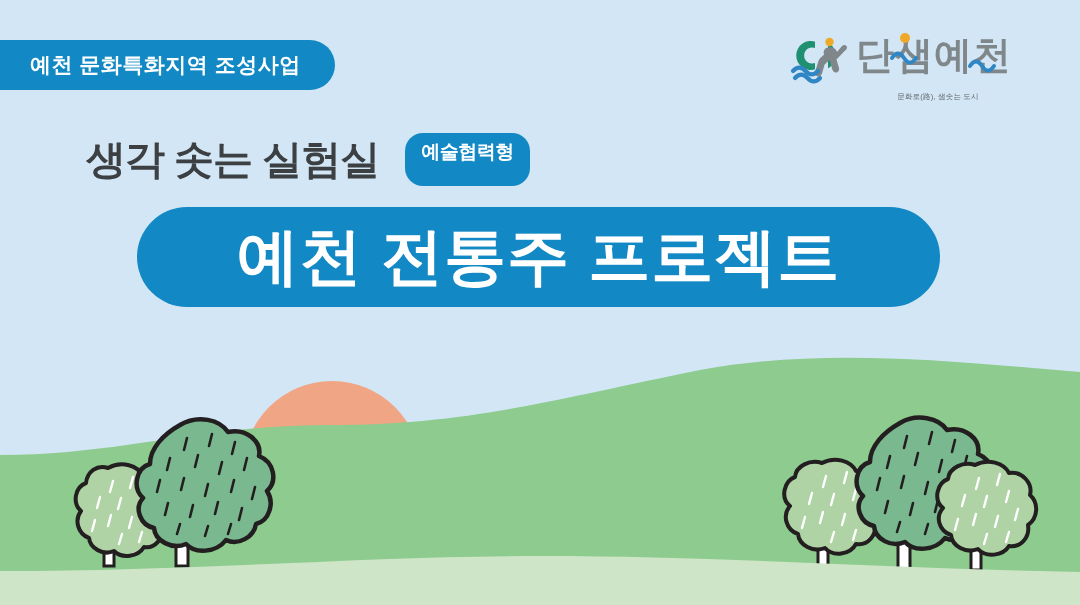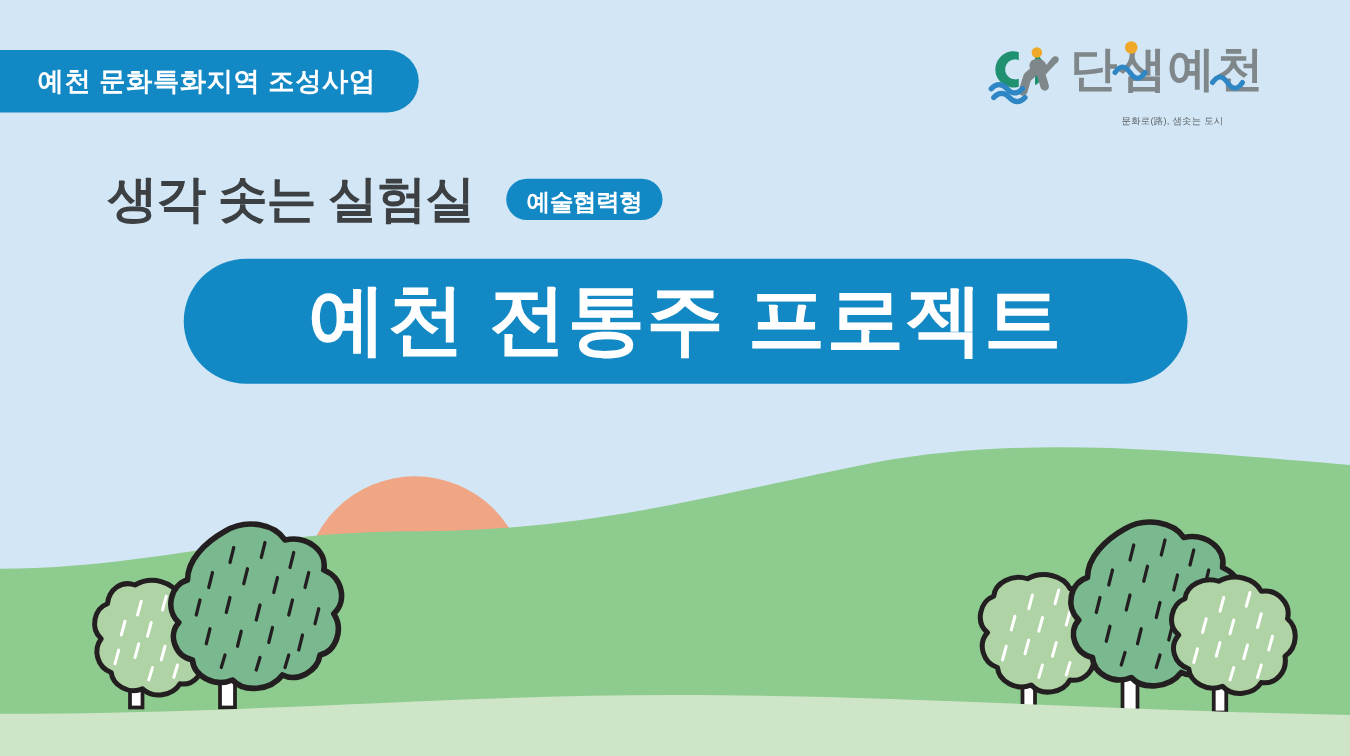--- a/index.html
+++ b/index.html
@@ -60,35 +60,35 @@
   .subtitle-text {
     color:#3c4043;
     font-size:40px;
     font-weight:bold;
     letter-spacing:-1px;
     white-space:nowrap;
   }
   .type-badge {
     background:#1289c4;
     border-radius:18px;
-    padding:6px 16px 1px;
+    padding:6px 16px 21px;
     display:flex;
     align-items:center;
   }
   .type-badge .txt {
     color:#ffffff;
     font-size:19px;
     font-weight:bold;
     letter-spacing:-0.5px;
     white-space:nowrap;
   }
 
   .title-box {
     position:absolute;
-    left:147px;
+    left:137px;
     top:207px;
     width:803px;
     height:100px;
     background:#1289c4;
     border-radius:50px;
     display:flex;
     align-items:center;
     justify-content:center;
     z-index:5;
   }

